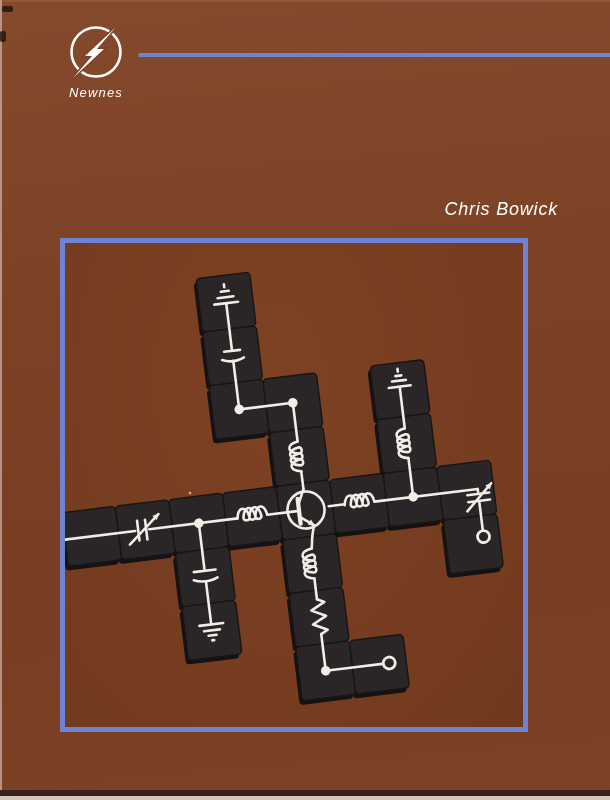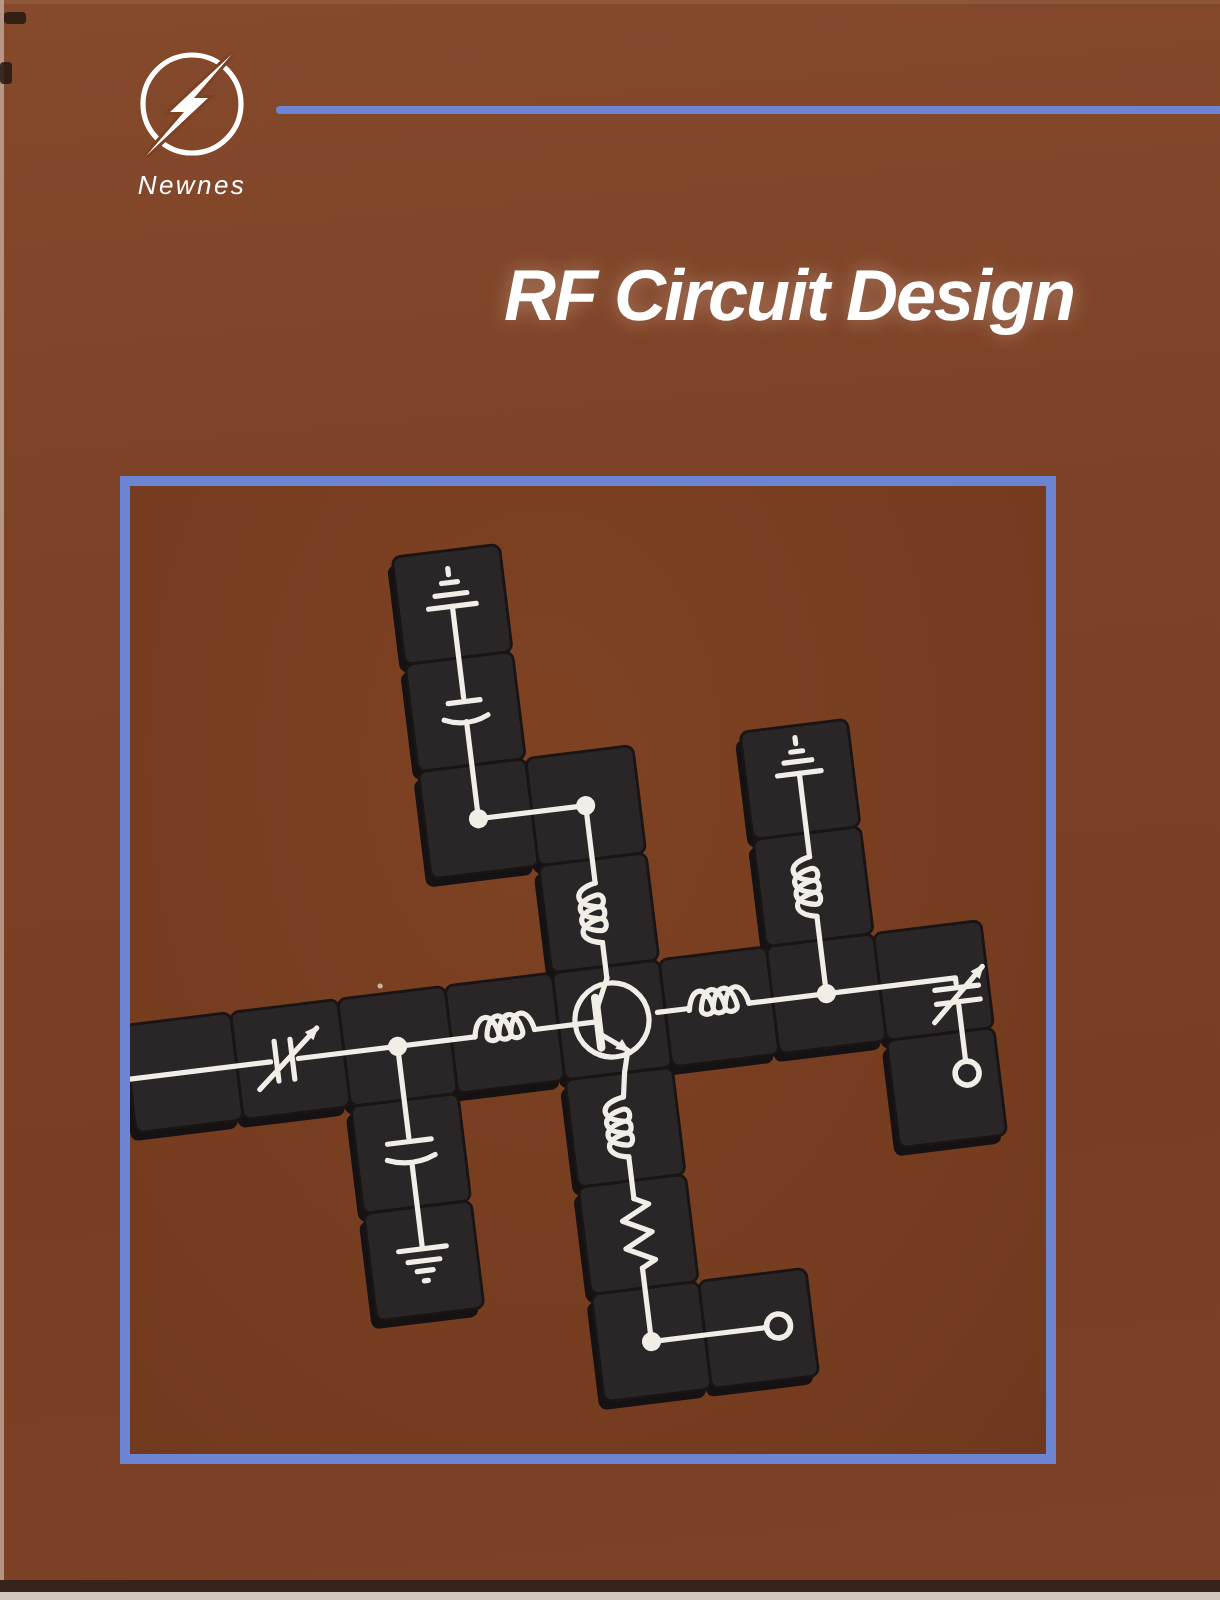--- a/index.html
+++ b/index.html
@@ -34,21 +34,21 @@
 <div class="cover">
 
   <svg class="logo" width="66" height="86" viewBox="0 0 66 86">
     <circle cx="32" cy="32" r="24.5" fill="none" stroke="#ffffff" stroke-width="2.6"></circle>
     <polygon points="52,7 33,29 40,29 9,58 28,36 21,36" fill="#ffffff" stroke="#7d4126" stroke-width="3" paint-order="stroke"></polygon>
     <text x="32" y="77" text-anchor="middle" fill="#ffffff" font-size="13" letter-spacing="1.2" font-family="Liberation Sans, sans-serif">Newnes</text>
   </svg>
 
   <div class="accent-line"></div>
 
-  <div class="title">RF Circuit Design</div>
+  <div class="author">Chris Bowick</div>
 
   <div class="frame"></div>
 
   <svg class="circuit" width="610" height="800" viewBox="0 0 610 800">
     <defs>
       <clipPath id="pf">
           <rect x="65" y="243" width="458" height="484"></rect>
         </clipPath>
       <g id="tb">
         <rect x="225" y="267" width="54" height="54" rx="4"></rect>

